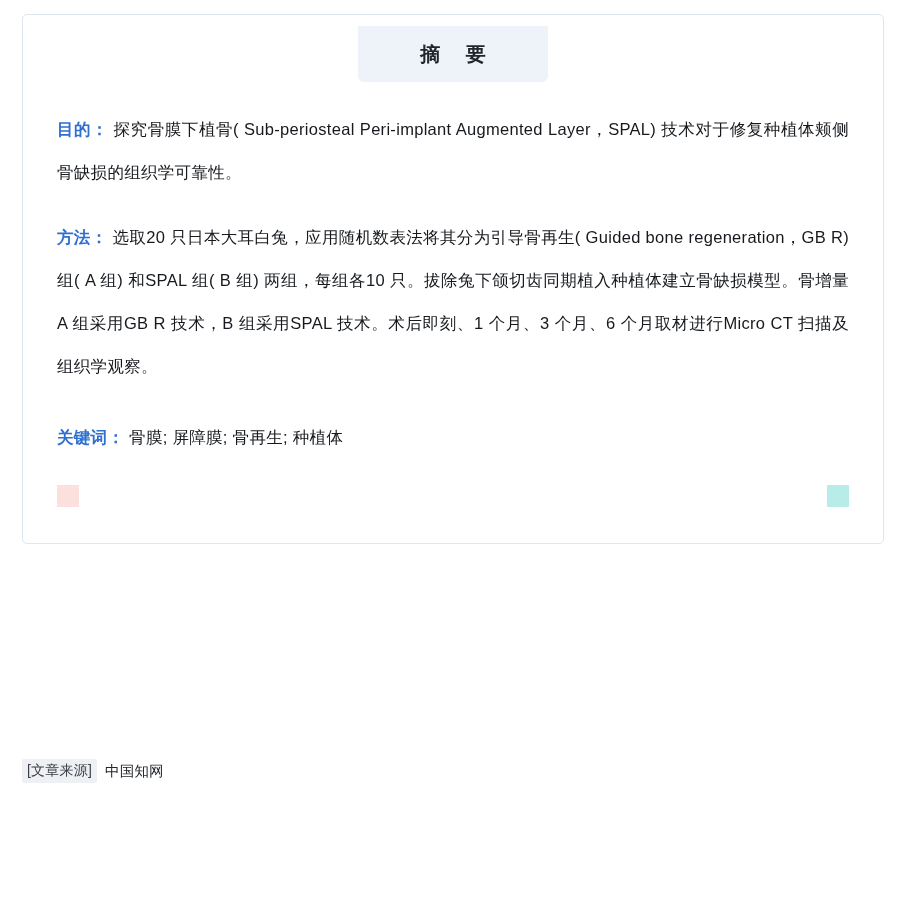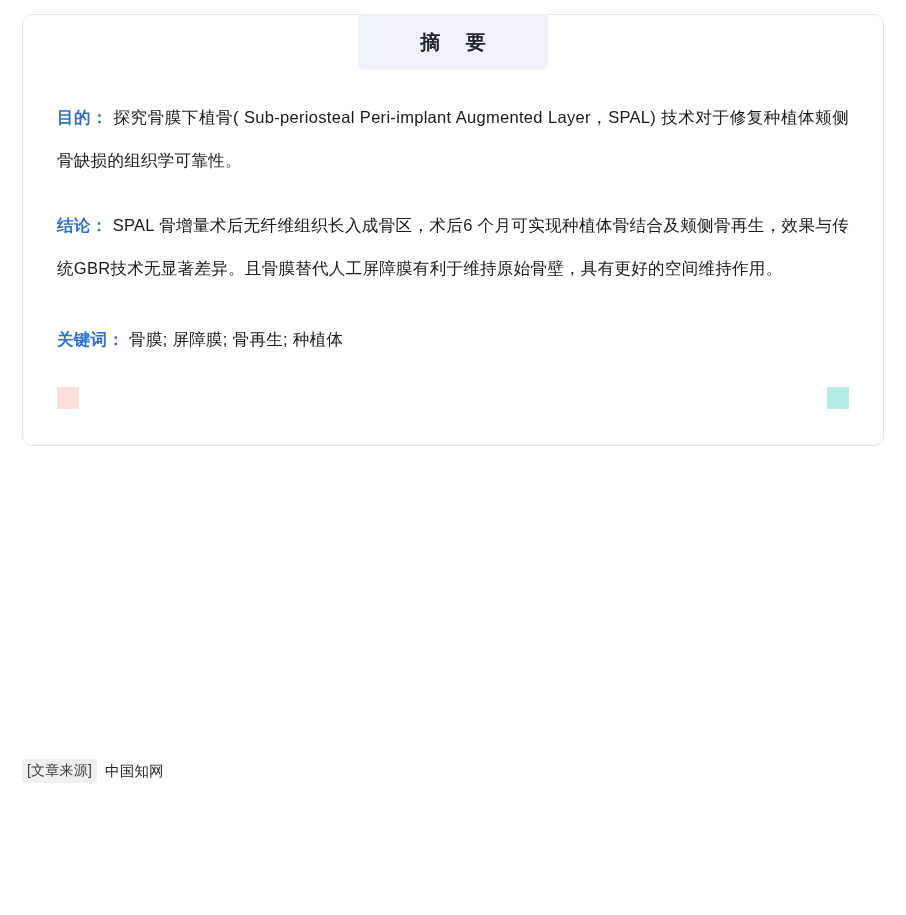--- a/index.html
+++ b/index.html
@@ -16,23 +16,23 @@
     overflow: hidden;
   }
 
   .abstract-card {
     position: absolute;
     left: 22px;
     top: 14px;
     width: 862px;
     box-sizing: border-box;
     border: 1px solid #dfe6ef;
-    border-radius: 10px;
+    border-radius: 5px;
     background: #ffffff;
-    padding: 0 0 28px 0;
+    padding: 12px 0 28px 0;
   }
 
   .title-tab-wrap {
     display: flex;
     justify-content: center;
     margin-top: -1px;
   }
   .title-tab {
     width: 190px;
     height: 56px;
@@ -119,23 +119,23 @@
 <div class="abstract-card">
 
   <div class="title-tab-wrap">
     <div class="title-tab">摘 要</div>
   </div>
 
   <div class="body-area">
 
     <p class="para"><span class="lbl">目的：</span><span> 探究骨膜下植骨( Sub‑periosteal Peri‑implant Augmented Layer，SPAL) 技术对于修复种植体颊侧骨缺损的组织学可靠性。</span></p>
 
+    <p class="para"><span class="lbl">方法：</span><span> 选取20 只日本大耳白兔，应用随机数表法将其分为引导骨再生( Guided bone regeneration，GB R) 组( A 组) 和SPAL 组( B 组) 两组，每组各10 只。拔除兔下颌切齿同期植入种植体建立骨缺损模型。骨增量A 组采用GB R 技术，B 组采用SPAL 技术。术后即刻、1 个月、3 个月、6 个月取材进行Micro CT 扫描及组织学观察。</span></p>
 
 
-    <p class="para"><span class="lbl">结论：</span><span> SPAL 骨增量术后无纤维组织长入成骨区，术后6 个月可实现种植体骨结合及颊侧骨再生，效果与传统GBR技术无显著差异。且骨膜替代人工屏障膜有利于维持原始骨壁，具有更好的空间维持作用。</span></p>
 
     <p class="para kw-para"><span class="lbl">关键词：</span><span> 骨膜; 屏障膜; 骨再生; 种植体</span></p>
 
   </div>
 
   <div class="color-marks">
     <div class="mark mark-left"></div>
     <div class="mark mark-right"></div>
   </div>
 

